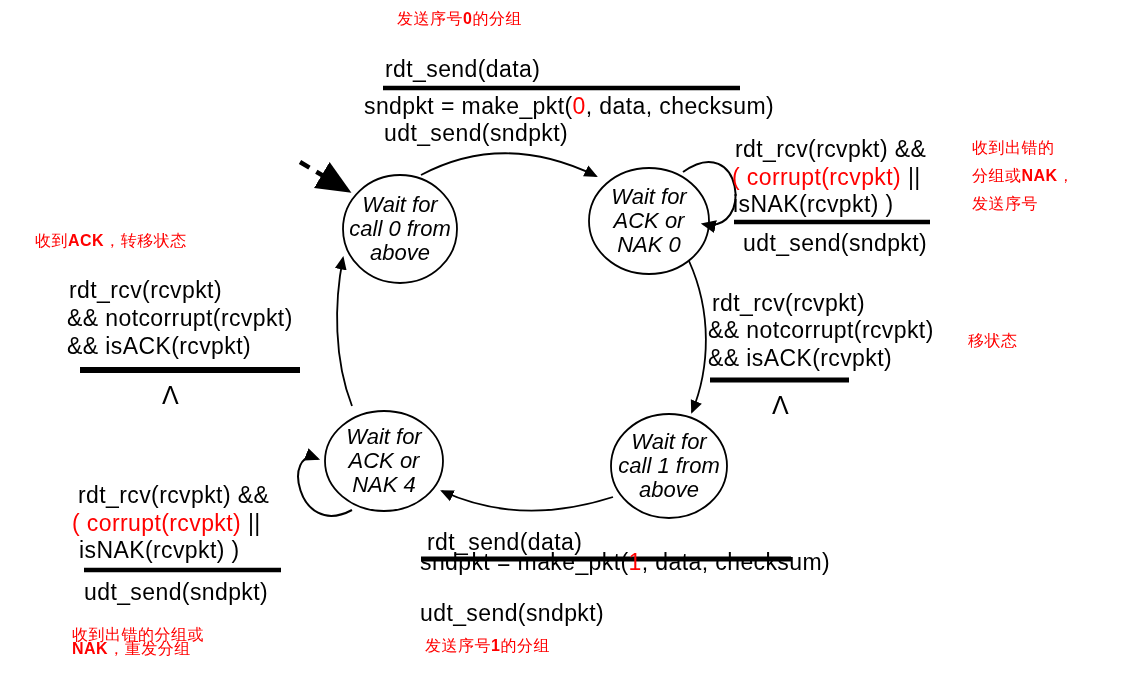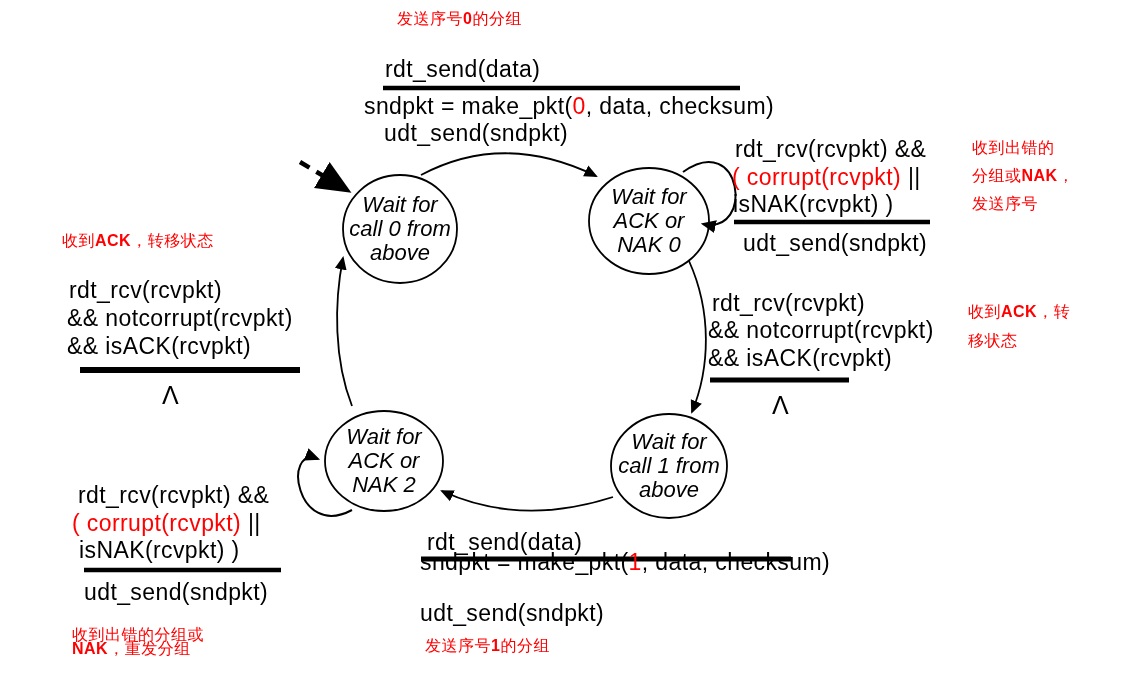--- a/index.html
+++ b/index.html
@@ -86,21 +86,21 @@
     <span class="sl">NAK 0</span>
   </div>
   <div class="state-label" style="left:669px; top:466px;">
     <span class="sl">Wait for</span>
     <span class="sl">call 1 from</span>
     <span class="sl">above</span>
   </div>
   <div class="state-label" style="left:384px; top:461px;">
     <span class="sl">Wait for</span>
     <span class="sl">ACK or</span>
-    <span class="sl">NAK 2</span>
+    <span class="sl">NAK 4</span>
   </div>
 
   <div class="t cjk" style="left:397px; top:10px;">
     <span>发送序号</span><span class="acr seq">0</span><span>的分组</span>
   </div>
   <div class="t code" style="left:385px; top:57px;">rdt_send(data)</div>
   <div class="t code" style="left:364px; top:94px;">
     <span>sndpkt = make_pkt(</span><span class="red">0</span><span>, data, checksum)</span>
   </div>
   <div class="t code" style="left:384px; top:121px;">udt_send(sndpkt)</div>
@@ -110,35 +110,32 @@
     <span class="red">( corrupt(rcvpkt)</span><span> ||</span>
   </div>
   <div class="t code" style="left:733px; top:192px;">isNAK(rcvpkt) )</div>
   <div class="t code" style="left:743px; top:231px;">udt_send(sndpkt)</div>
   <div class="t cjk" style="left:972px; top:139px;">收到出错的</div>
   <div class="t cjk" style="left:972px; top:167px;">
     <span>分组或</span><span class="acr">NAK</span><span>，</span>
   </div>
   <div class="t cjk" style="left:972px; top:195px;">发送序号</div>
 
-  <div class="t cjk" style="left:35px; top:232px;margin-left:27px;">
+  <div class="t cjk" style="left:35px; top:232px;">
     <span>收到</span><span class="acr">ACK</span><span>，转移状态</span>
   </div>
   <div class="t code" style="left:69px; top:278px;">rdt_rcv(rcvpkt)</div>
   <div class="t code" style="left:67px; top:306px;">&amp;&amp; notcorrupt(rcvpkt)</div>
   <div class="t code" style="left:67px; top:334px;">&amp;&amp; isACK(rcvpkt)</div>
   <div class="t lam" style="left:162px; top:382px;">Λ</div>
 
   <div class="t code" style="left:712px; top:291px;">rdt_rcv(rcvpkt)</div>
   <div class="t code" style="left:708px; top:318px;">&amp;&amp; notcorrupt(rcvpkt)</div>
   <div class="t code" style="left:708px; top:346px;">&amp;&amp; isACK(rcvpkt)</div>
   <div class="t lam" style="left:772px; top:392px;">Λ</div>
-  <div class="t cjk" style="left:968px; top:303px;">
-    <span>收到</span><span class="acr">ACK</span><span>，转</span>
-  </div>
   <div class="t cjk" style="left:968px; top:332px;">移状态</div>
 
   <div class="t code" style="left:78px; top:483px;">rdt_rcv(rcvpkt) &amp;&amp;</div>
   <div class="t code" style="left:72px; top:511px;">
     <span class="red">( corrupt(rcvpkt)</span><span> ||</span>
   </div>
   <div class="t code" style="left:79px; top:538px;">isNAK(rcvpkt) )</div>
   <div class="t code" style="left:84px; top:580px;">udt_send(sndpkt)</div>
   <div class="t cjk" style="left:72px; top:626px;">收到出错的分组或</div>
   <div class="t cjk" style="left:72px; top:640px;">

